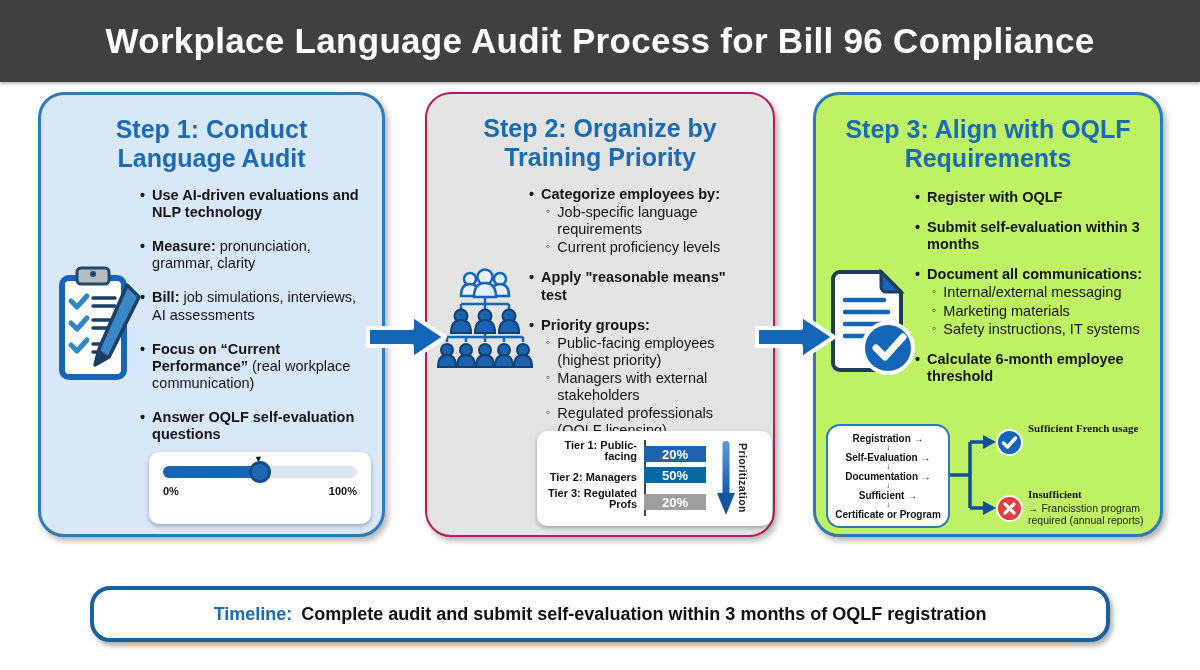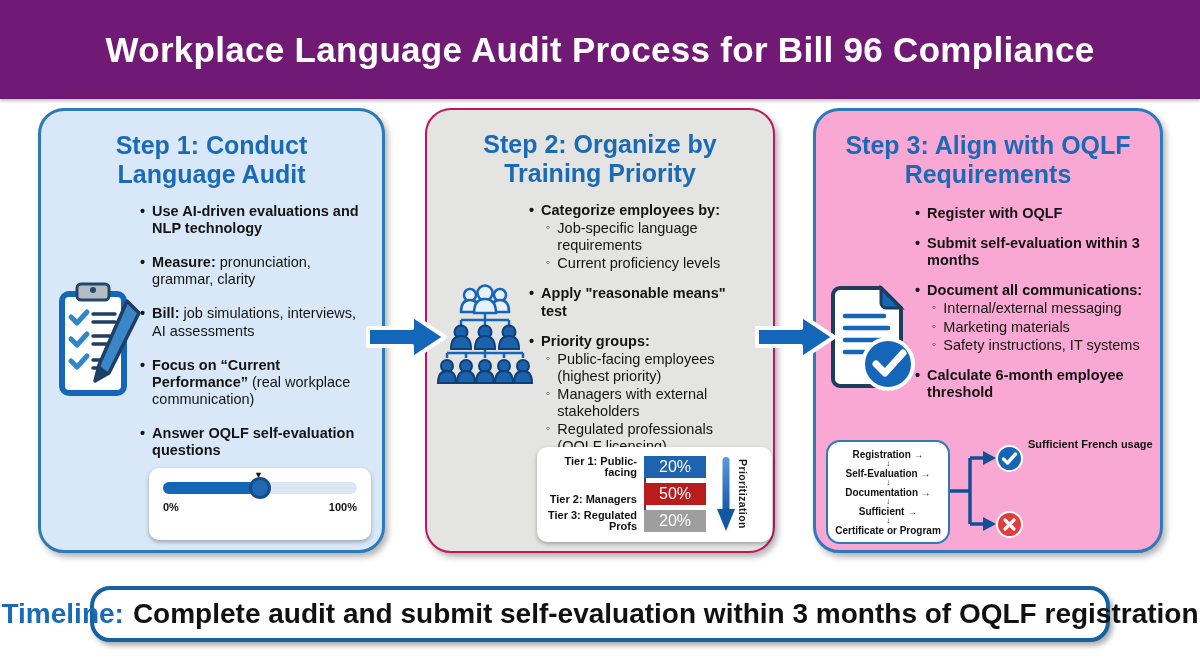--- a/index.html
+++ b/index.html
@@ -1,28 +1,28 @@
 <!DOCTYPE html>
 <html><head>
 <meta charset="utf-8">
 <style>
   * { margin:0; padding:0; box-sizing:border-box; }
   body { background:#fff; font-family:"Liberation Sans", sans-serif; }
   #canvas { position:relative; width:1200px; height:670px; background:#ffffff; overflow:hidden; }
 
   
-  .header { position:absolute; left:0; top:0; width:1200px; height:99px; background:#701a75;
+  .header { position:absolute; left:0; top:0; width:1200px; height:82px; background:#404040;
             display:flex; align-items:center; justify-content:center; box-shadow:0 2px 3px rgba(0,0,0,.25); }
   .header .title { color:#fff; font-size:35px; font-weight:bold; letter-spacing:.3px; }
 
   
-  .step-box { position:absolute; top:108px; height:445px; border-radius:26px; box-shadow:3px 4px 6px rgba(0,0,0,.3); }
+  .step-box { position:absolute; top:92px; height:445px; border-radius:26px; box-shadow:3px 4px 6px rgba(0,0,0,.3); }
   #step1 { left:38px;  width:347px; background:#d9e8f8; border:3px solid #2d7ab8; }
   #step2 { left:425px; width:350px; background:#e4e4e2; border:2px solid #be185d; }
-  #step3 { left:813px; width:350px; background:#f9a8d4; border:3px solid #2d7ab8; }
+  #step3 { left:813px; width:350px; background:#bef264; border:3px solid #2d7ab8; }
   .step-title { position:absolute; top:20px; left:0; right:0; text-align:center;
                 font-size:25px; font-weight:bold; color:#1a6ab5; line-height:1.16; }
 
   
   .bullets { position:absolute; font-size:14.5px; color:#141414; line-height:1.18; }
   #step1 .bullets { left:99px; top:92px; width:226px; }
   #step2 .bullets { left:102px; top:92px; width:226px; }
   #step3 .bullets { left:99px; top:94px; width:230px; }
   .bullet { display:flex; }
   #step1 .bullet { margin-bottom:17px; }
@@ -55,46 +55,46 @@
                   background:#2068b2; border:3px solid #114d8e; }
   .slider-ends { display:flex; justify-content:space-between; margin:7px 14px 0 14px;
                  font-size:11px; font-weight:bold; color:#111; }
 
   
   .tier-card { position:absolute; left:110px; top:337px; width:235px; height:95px; background:#fff;
                border-radius:10px; box-shadow:0 2px 4px rgba(0,0,0,.3); }
   .tier-rows { position:absolute; left:0; top:9px; }
   .tier-row { display:flex; align-items:flex-end; margin-bottom:5px; }
   .tier-label { width:100px; text-align:right; font-size:11px; font-weight:bold; color:#111; margin-right:7px; line-height:1; }
-  .tier-bar { width:62px; height:22px; display:flex; align-items:center; justify-content:center;
-              color:#fff; font-size:16px; font-weight:normal; }
+  .tier-bar { width:62px; height:16px; display:flex; align-items:center; justify-content:center;
+              color:#fff; font-size:13px; font-weight:bold; }
   .tier-axis { position:absolute; left:107px; top:9px; width:2px; height:76px; background:#444; }
   .prio-arrow { position:absolute; left:180px; top:8px; }
   .prio-label { position:absolute; left:200px; top:12px; height:76px; writing-mode:vertical-rl;
                 font-size:10.5px; font-weight:bold; color:#222; letter-spacing:.4px; display:flex; align-items:center; }
 
   
   .flow-box { position:absolute; left:10px; top:329px; width:124px; height:104px; background:#fff;
               border:2.5px solid #2d7ab8; border-radius:14px; display:flex; flex-direction:column;
               align-items:center; justify-content:center; text-align:center; }
   .flow-line { font-size:10px; font-weight:bold; color:#111; line-height:1.1; }
   .flow-arrow { font-size:8px; font-weight:bold; color:#111; line-height:1; }
   .connector { position:absolute; left:134px; top:333px; }
   .outcome-circle { position:absolute; left:180px; }
   #oc-check { top:334px; } #oc-x { top:400px; }
   .outcome { position:absolute; left:212px; width:130px; }
   #out-0 { top:327px; } #out-1 { top:393px; }
-  .outcome .ot { font-size:11px; font-weight:bold; color:#111; line-height:1.15; }
+  .outcome .ot { font-size:11px; font-weight:bold; color:#111; line-height:1.15;font-family:Liberation Serif, serif; }
   .outcome .od { font-size:10.5px; color:#1b1b1b; line-height:1.18; margin-top:1px; }
 
   
   .timeline { position:absolute; left:90px; top:586px; width:1020px; height:56px; background:#fff;
               border:4px solid #17619f; border-radius:20px; box-shadow:3px 4px 5px rgba(0,0,0,.3);
               display:flex; align-items:center; justify-content:center; white-space:nowrap;
-              font-size:28px; font-weight:bold; }
+              font-size:18px; font-weight:bold; }
   .timeline .tl-label { color:#1a6ab5; margin-right:9px; }
   .timeline .tl-text { color:#111; }
 </style>
 </head>
 <body>
 
 <div id="canvas">
 
   <div class="header">
     <div class="title">Workplace Language Audit Process for Bill 96 Compliance</div>
@@ -244,21 +244,21 @@
       <div class="tier-axis"></div>
       <div class="tier-rows">
         <div class="tier-row">
           <span class="tier-label">Tier 1: Public-facing</span>
           <div class="tier-bar" style="background: rgb(30, 99, 174);">
               <span>20%</span>
             </div>
         </div>
         <div class="tier-row">
           <span class="tier-label">Tier 2: Managers</span>
-          <div class="tier-bar" style="background: #b91c1c;">
+          <div class="tier-bar" style="background: #0369a1;">
               <span>50%</span>
             </div>
         </div>
         <div class="tier-row">
           <span class="tier-label">Tier 3: Regulated Profs</span>
           <div class="tier-bar" style="background: rgb(158, 158, 158);">
               <span>20%</span>
             </div>
         </div>
       </div>
@@ -349,20 +349,24 @@
       <path d="M7.5 14 l4 4 L19.5 9" stroke="#ffffff" stroke-width="3.4" fill="none" stroke-linecap="round" stroke-linejoin="round"></path>
     </svg>
     <svg class="outcome-circle" id="oc-x" width="27" height="27" viewBox="0 0 27 27">
       <circle cx="13.5" cy="13.5" r="12.5" fill="#e23d3d" stroke="#ffffff" stroke-width="2"></circle>
       <path d="M9 9 L18 18 M18 9 L9 18" stroke="#ffffff" stroke-width="3.2" stroke-linecap="round"></path>
     </svg>
 
     <div class="outcome" id="out-0">
       <div class="ot">Sufficient French usage</div>
     </div>
+    <div class="outcome" id="out-1">
+      <div class="ot">Insufficient</div>
+      <div class="od">→ Francisstion program required (annual reports)</div>
+    </div>
   </div>
 
   <svg class="proc-arrow" id="arrow1" width="82" height="54" viewBox="0 0 82 54">
     <polygon points="2,18 46,18 46,5 79,27 46,49 46,36 2,36" fill="#1467b8" stroke="#ffffff" stroke-width="4" stroke-linejoin="round"></polygon>
   </svg>
   <svg class="proc-arrow" id="arrow2" width="82" height="54" viewBox="0 0 82 54">
     <polygon points="2,18 46,18 46,5 79,27 46,49 46,36 2,36" fill="#1467b8" stroke="#ffffff" stroke-width="4" stroke-linejoin="round"></polygon>
   </svg>
 
   <div class="timeline">

